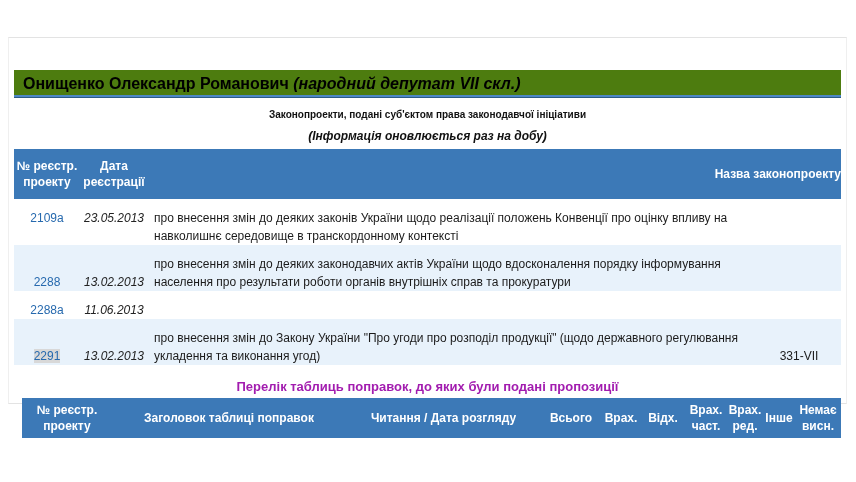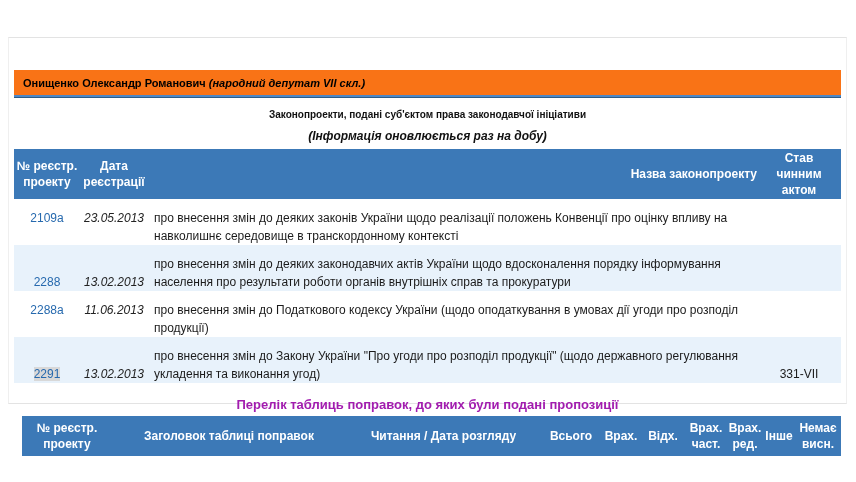--- a/index.html
+++ b/index.html
@@ -11,24 +11,24 @@
     background: #fff;
     border: 1px solid #efefef;
     border-top-color: #e3e3e3;
     border-bottom-color: #e3e3e3;
   }
   .panel-inner { padding: 0 5px; }
 
   
   .band {
     margin-top: 32px;
-    background: #f97316;
+    background: #4d7c0f;
     height: 27px; line-height: 27px;
     padding-left: 9px;
-    font-size: 11px; font-weight: bold; color: #000;
+    font-size: 16px; font-weight: bold; color: #000;
     border-bottom: 2px solid #4d87c5;
     white-space: nowrap; overflow: hidden;
   }
   .band .role { font-style: italic; }
   .band-rule { height: 1px; background: #2d5a84; }
 
   .sec-title { text-align: center; font-weight: bold; font-size: 10px; margin-top: 11px; color: #111; }
   .sec-sub   { text-align: center; font-weight: bold; font-style: italic; font-size: 12px; margin-top: 9px; color: #111; }
 
   
@@ -83,39 +83,37 @@
     <div class="band-rule"></div>
 
     <div class="sec-title">Законопроекти, подані суб'єктом права законодавчої ініціативи</div>
     <div class="sec-sub">(Інформація оновлюється раз на добу)</div>
 
     <div class="t1">
       <div class="t1-header">
         <div class="c-num">№ реєстр. проекту</div>
         <div class="c-date">Дата реєстрації</div>
         <div class="c-name">Назва законопроекту</div>
-        <div class="c-act">Став чинним актом</div>
       </div>
       <div>
           <div class="t1-row">
     <div class="c-num"><a class="bill-link">2109а</a></div>
     <div class="c-date">23.05.2013</div>
     <div class="c-name">про внесення змін до деяких законів України щодо реалізації положень Конвенції про оцінку впливу на навколишнє середовище в транскордонному контексті</div>
     <div class="c-act"></div>
   </div>
           <div class="t1-row alt">
     <div class="c-num"><a class="bill-link">2288</a></div>
     <div class="c-date">13.02.2013</div>
     <div class="c-name">про внесення змін до деяких законодавчих актів України щодо вдосконалення порядку інформування населення про результати роботи органів внутрішніх справ та прокуратури</div>
     <div class="c-act"></div>
   </div>
           <div class="t1-row">
     <div class="c-num"><a class="bill-link">2288а</a></div>
     <div class="c-date">11.06.2013</div>
-    <div class="c-name">про внесення змін до Податкового кодексу України (щодо оподаткування в умовах дії угоди про розподіл продукції)</div>
     <div class="c-act"></div>
   </div>
           <div class="t1-row alt">
     <div class="c-num"><a class="bill-link hl">2291</a></div>
     <div class="c-date">13.02.2013</div>
     <div class="c-name">про внесення змін до Закону України "Про угоди про розподіл продукції" (щодо державного регулювання укладення та виконання угод)</div>
     <div class="c-act">331-VII</div>
   </div>
         </div>
     </div>

